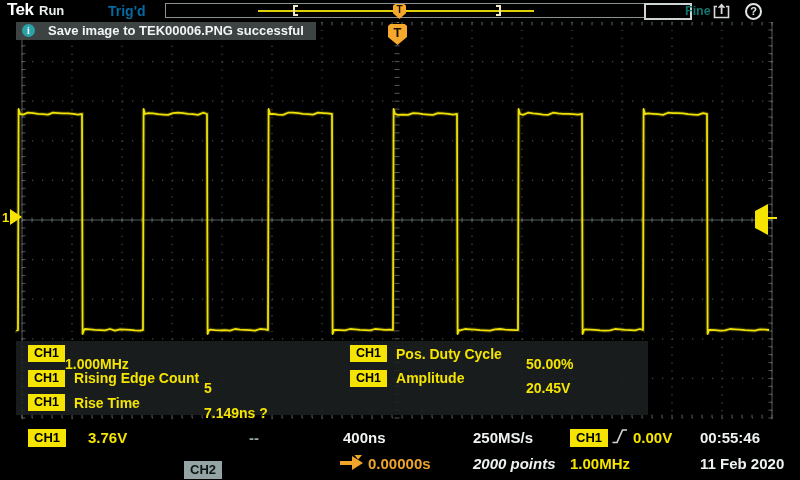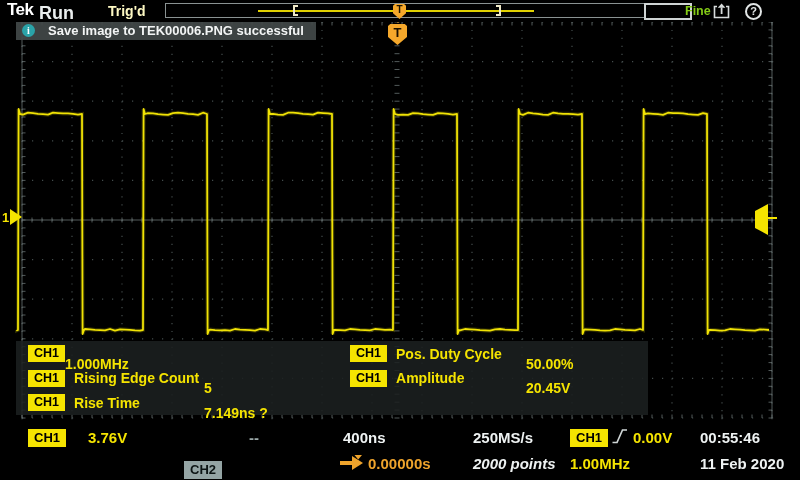--- a/index.html
+++ b/index.html
@@ -3,32 +3,32 @@
 <meta charset="utf-8">
 <style>
   html,body{margin:0;padding:0;background:#222;}
   #screen{position:relative;width:800px;height:480px;background:#000;overflow:hidden;
     font-family:"Liberation Sans",sans-serif;-webkit-font-smoothing:antialiased;}
   #screen *{box-sizing:border-box;}
 
   
   #top-bar{position:absolute;left:0;top:0;width:800px;height:22px;background:#000;z-index:30;}
   .logo{position:absolute;left:7px;top:0px;color:#fff;font-weight:bold;font-size:17px;letter-spacing:-0.5px;}
-  .acq-status{position:absolute;left:39px;top:3px;color:#e9eded;font-size:18px;font-weight:600;}
-  .trig-status{position:absolute;left:108px;top:3px;color:#fef9c3;font-size:14px;font-weight:600;}
+  .acq-status{position:absolute;left:39px;top:3px;color:#e9eded;font-size:13px;font-weight:600;}
+  .trig-status{position:absolute;left:108px;top:3px;color:#0369a1;font-size:14px;font-weight:600;}
   .record-bar{position:absolute;left:165px;top:3px;width:510px;height:15px;border:1px solid #8a9292;background:#000;}
   .record-line{position:absolute;top:6px;height:2px;background:#e0d000;}
   .bracket{position:absolute;top:1px;width:5px;height:11px;}
   .bracket-l{border-left:2px solid #efe9c8;border-top:2px solid #efe9c8;border-bottom:2px solid #efe9c8;}
   .bracket-r{border-right:2px solid #efe9c8;border-top:2px solid #efe9c8;border-bottom:2px solid #efe9c8;}
   .mini-t-flag{position:absolute;top:0px;width:13px;height:15px;background:#f5a82b;
     clip-path:polygon(15% 0,85% 0,100% 12%,100% 62%,50% 100%,0 62%,0 12%);
     color:#201400;font-size:10px;font-weight:bold;text-align:center;line-height:12px;}
   .fine-btn{position:absolute;left:644px;top:3px;width:48px;height:17px;border:2px solid #cfd4d4;
-    color:#84cc16;font-size:12.5px;font-weight:bold;text-align:center;line-height:13px;background:#000;padding-left:39px;}
+    color:#0f766e;font-size:12.5px;font-weight:bold;text-align:center;line-height:13px;background:#000;padding-left:39px;}
   .save-icon{position:absolute;left:711px;top:3px;}
   .help-icon{position:absolute;left:745px;top:3px;width:17px;height:17px;border:2px solid #e2e6e6;border-radius:50%;
     color:#e2e6e6;font-size:11px;font-weight:bold;text-align:center;line-height:13px;}
 
   
   #notification{position:absolute;left:16px;top:21px;height:19px;z-index:25;display:inline-flex;align-items:center;
     background:rgba(66,72,72,0.93);padding:0 12px 0 6px;}
   .info-icon{width:13px;height:13px;border-radius:50%;background:#2aa3a8;color:#fff;font-size:10px;font-weight:bold;
     text-align:center;line-height:13px;flex:0 0 auto;font-family:"Liberation Serif",serif;}
   .notif-text{color:#f2f4f4;font-size:13px;font-weight:600;margin-left:13px;white-space:nowrap;}

